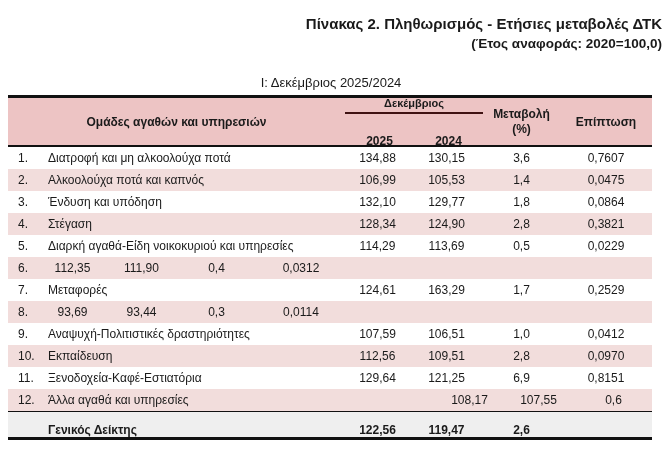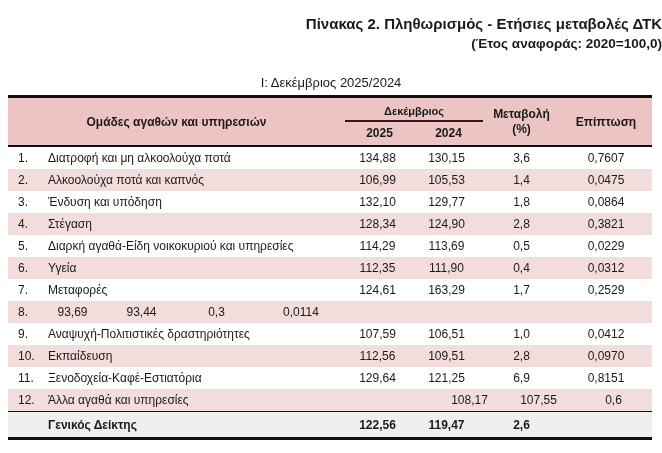--- a/index.html
+++ b/index.html
@@ -29,35 +29,35 @@
   .thead{
     display:flex;align-items:stretch;height:49px;
     background:var(--header-bg);
     border-bottom:2px solid var(--border-dark);
     font-weight:bold;font-size:12px;
   }
   .col-groups{width:337px;display:flex;align-items:center;justify-content:center;text-align:center;}
   .col-december{width:138px;display:flex;flex-direction:column;justify-content:center;}
   .dec-top{font-size:11px;text-align:center;padding:2px 4px 3px 4px;border-bottom:2px solid var(--dec-underline);}
   .dec-years{display:flex;}
-  .dec-years span{flex:1;text-align:center;padding-top:4px;font-size:12px;}
+  .dec-years span{flex:1;text-align:center;padding-top:20px;font-size:12px;}
   .hdr-change{width:77px;display:flex;flex-direction:column;align-items:center;justify-content:center;line-height:15px;}
   .hdr-impact{width:92px;display:flex;align-items:center;justify-content:center;}
   .trow{
     display:flex;align-items:center;height:22px;font-size:12px;background:#ffffff;
   }
   .trow.alt{background:var(--row-alt-bg);}
   .col-num{width:32px;padding-left:10px;}
   .col-label{flex:1;padding-left:8px;}
   .col-2025{width:65px;text-align:center;}
   .col-2024{width:73px;text-align:center;}
   .col-change{width:77px;text-align:center;}
   .col-impact{width:92px;text-align:center;}
   .tfoot{
-    display:flex;align-items:center;height:26px;font-size:12px;font-weight:bold;
+    display:flex;align-items:flex-end;height:26px;font-size:12px;font-weight:bold;
     background:var(--footer-bg);
     border-top:1.5px solid var(--border-dark);
   }
 </style>
 </head>
 <body>
 
 <div class="titles">
   <div class="title-line1">Πίνακας 2. Πληθωρισμός - Ετήσιες μεταβολές ΔΤΚ</div>
   <div class="title-line2">(Έτος αναφοράς: 2020=100,0)</div>
@@ -118,21 +118,20 @@
       <div class="trow">
         <div class="col-num">5.</div>
         <div class="col-label">Διαρκή αγαθά-Είδη νοικοκυριού και υπηρεσίες</div>
         <div class="col-2025">114,29</div>
         <div class="col-2024">113,69</div>
         <div class="col-change">0,5</div>
         <div class="col-impact">0,0229</div>
       </div>
       <div class="trow alt">
         <div class="col-num">6.</div>
-        <div class="col-label">Υγεία</div>
         <div class="col-2025">112,35</div>
         <div class="col-2024">111,90</div>
         <div class="col-change">0,4</div>
         <div class="col-impact">0,0312</div>
       </div>
       <div class="trow">
         <div class="col-num">7.</div>
         <div class="col-label">Μεταφορές</div>
         <div class="col-2025">124,61</div>
         <div class="col-2024">163,29</div>

